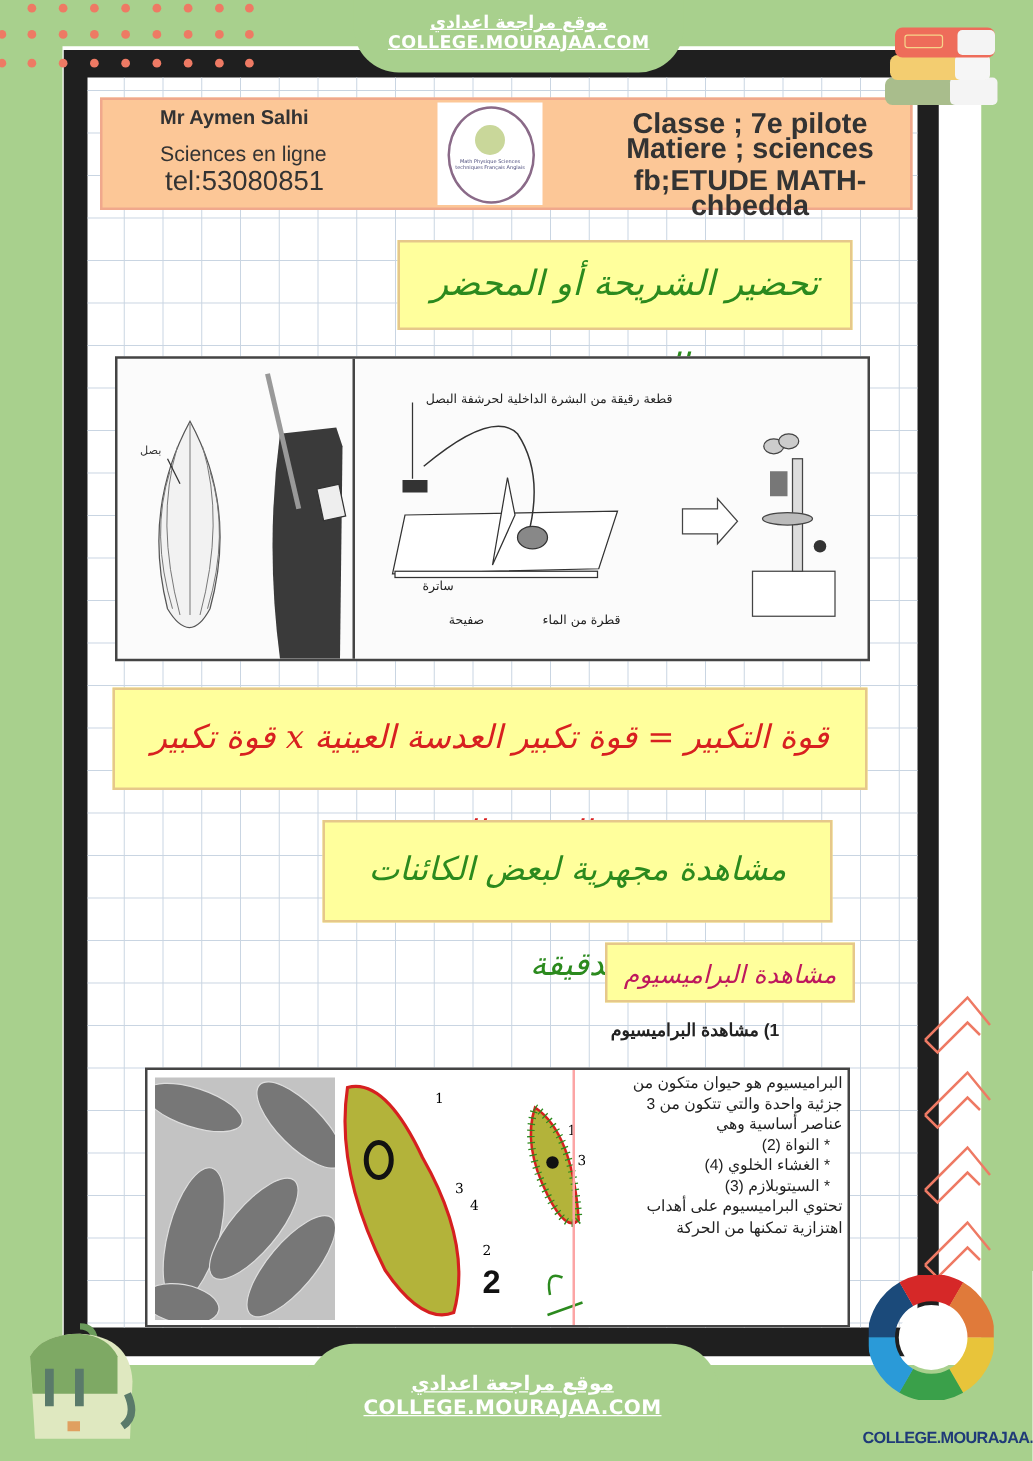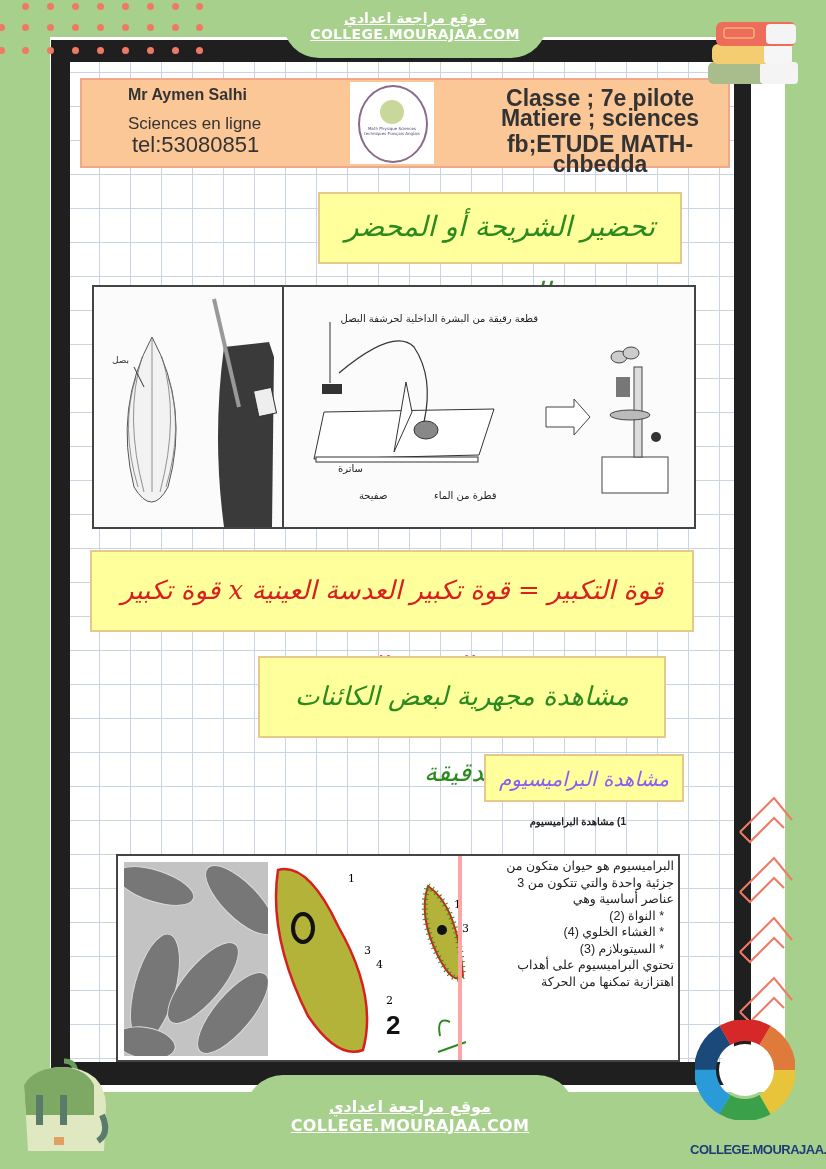--- a/index.html
+++ b/index.html
@@ -34,26 +34,26 @@
   .hand{font-family:"DejaVu Serif",serif;direction:rtl;text-align:center;font-style:italic;}
   .t1{left:248px;top:130px;width:364px;height:72px;}
   .t1 .hand{color:#2b8a1e;font-size:28px;line-height:66px;}
   .fig1{position:absolute;left:22px;top:223px;width:604px;height:244px;background:#fbfbfb;border:2px solid #444;box-sizing:border-box;}
   .fig1-div{position:absolute;left:188px;top:0;width:2px;height:100%;background:#444;}
   .t2{left:20px;top:488px;width:604px;height:82px;}
   .t2 .hand{color:#d82020;font-size:26px;line-height:76px;}
   .t3{left:188px;top:594px;width:408px;height:82px;}
   .t3 .hand{color:#2b8a1e;font-size:26px;line-height:76px;}
   .t4{left:414px;top:692px;width:200px;height:48px;}
-  .t4 .hand{color:#8b5cf6;font-size:20px;line-height:46px;}
-  .sub-title{position:absolute;left:416px;top:754px;width:140px;font-size:10px;font-weight:bold;direction:rtl;color:#222;font-family:"Liberation Sans",sans-serif;}
+  .t4 .hand{color:#be185d;font-size:20px;line-height:46px;}
+  .sub-title{position:absolute;left:416px;top:754px;width:140px;font-size:14px;font-weight:bold;direction:rtl;color:#222;font-family:"Liberation Sans",sans-serif;text-align:center;}
   .fig2{position:absolute;left:46px;top:792px;width:564px;height:208px;background:#fff;border:2px solid #444;box-sizing:border-box;}
   .photo{position:absolute;left:6px;top:6px;width:144px;height:194px;background:#c3c3c3;overflow:hidden;}
   .cellp{position:absolute;background:#777;border-radius:50%;border:1px solid #ddd;}
-  .textcol{position:absolute;left:340px;top:0;width:222px;height:100%;border-left:4px solid #fca5a5;box-sizing:border-box;padding:2px 6px;direction:rtl;font-family:"Liberation Sans",sans-serif;font-size:12.5px;line-height:16.5px;color:#222;}
+  .textcol{position:absolute;left:340px;top:0;width:222px;height:100%;border-left:2px solid #fca5a5;box-sizing:border-box;padding:2px 6px;direction:rtl;font-family:"Liberation Sans",sans-serif;font-size:12.5px;line-height:16.5px;color:#222;}
   .textcol .ind{padding-right:10px;}
   .big2{position:absolute;left:268px;top:154px;font-size:26px;font-weight:bold;font-family:"Liberation Sans",sans-serif;color:#111;}
   .arrowdecor{position:absolute;left:734px;top:790px;width:60px;height:230px;}
   .wheel{position:absolute;left:695px;top:1020px;width:100px;height:100px;}
   .brand-bottom{position:absolute;left:690px;top:1142px;font-family:"Liberation Sans",sans-serif;font-weight:bold;font-size:13px;color:#1f3a78;letter-spacing:-.5px;}
 </style>
 </head>
 <body>
 
 <div class="dots">

